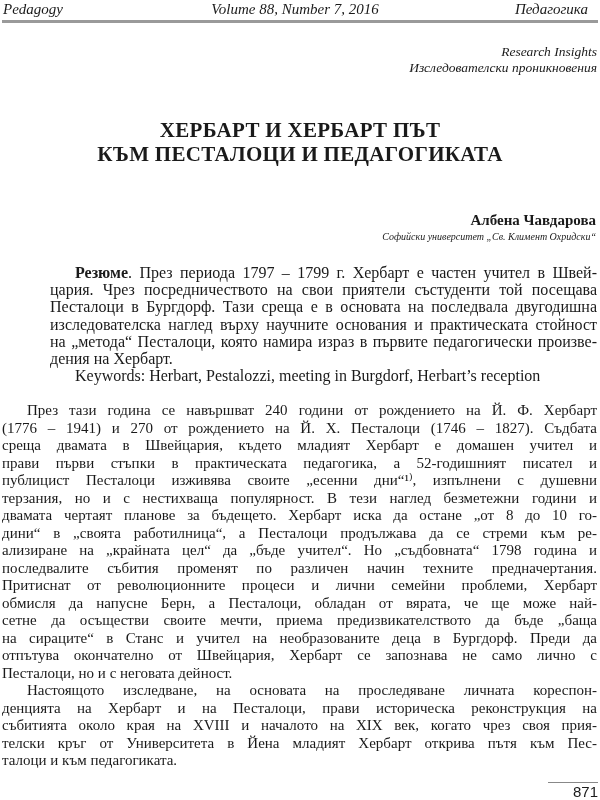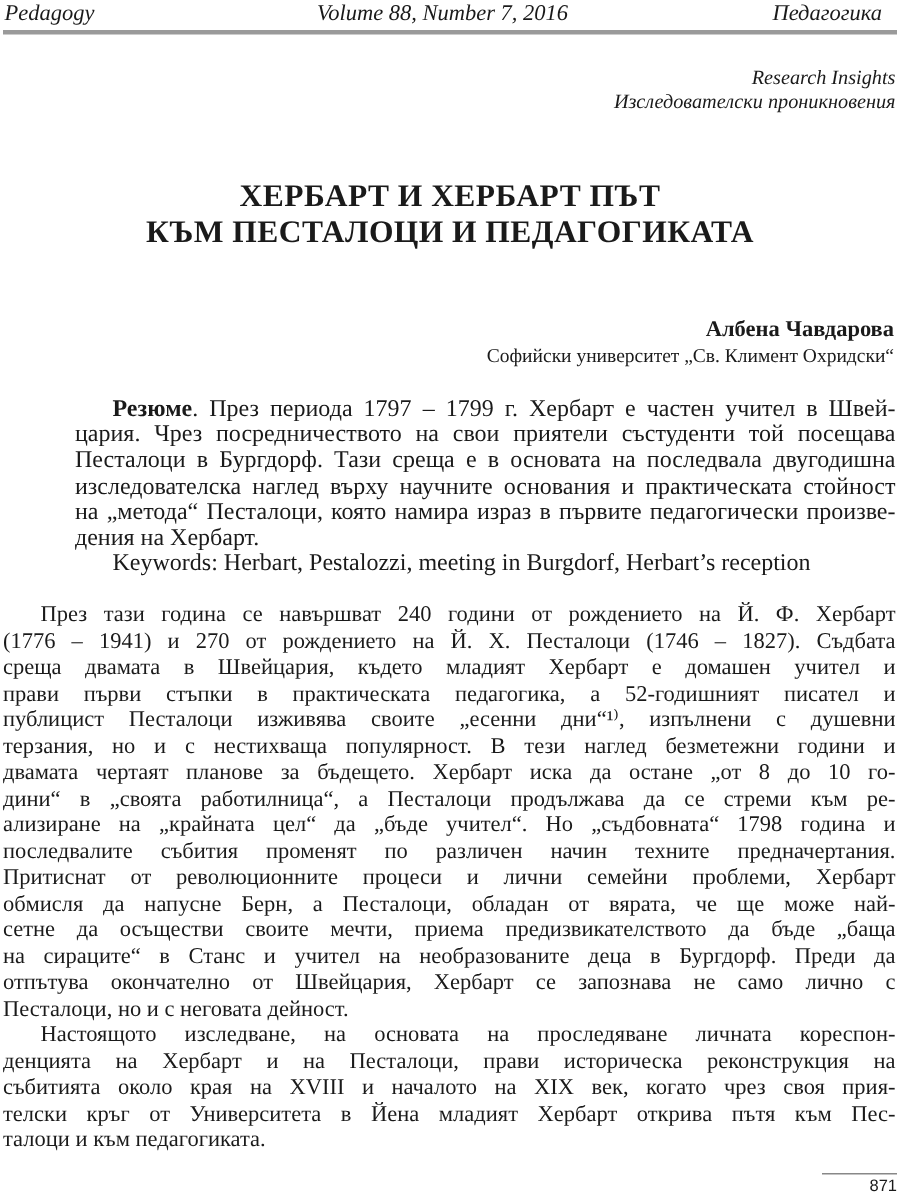--- a/index.html
+++ b/index.html
@@ -25,41 +25,41 @@
     .title {
       position: absolute; left: 0; right: 0; top: 118px; text-align: center;
       font-weight: bold; font-size: 21px; line-height 24px; line-height: 24px; letter-spacing: 0.3px;
     }
     .author {
       position: absolute; right: 4px; top: 212px; text-align: right;
       font-weight: bold; font-size: 15px; line-height: 17px;
     }
     .affil {
       position: absolute; right: 4px; top: 230px; 
-      font-size: 13px; line-height: 14px;
+      font-style: italic; font-size: 10px; line-height: 14px;
     }
     .abstract {
       position: absolute; left: 50px; right: 3px; top: 264px;
       font-size: 16px; line-height: 17.2px;
     }
     .body-text {
       position: absolute; left: 2px; right: 3px; top: 402px;
       font-size: 15px; line-height: 17.5px;
     }
     .ln { display: block; white-space: nowrap; text-align: justify; text-align-last: justify; }
     .ln.last { text-align-last: left; }
     .ind { padding-left: 25px; }
     .b { font-weight: bold; }
     .i { }
     .page-rule {
       position: absolute; right: 2px; top: 782px; width: 50px; height: 1px; background: #888;
     }
     .page-num {
       position: absolute; right: 2px; top: 785px; font-family: "Liberation Sans", sans-serif;
-      font-size: 11px; line-height: 13px;
+      font-size: 15px; line-height: 13px;
     }
   </style>
 </head>
 <body>
 
 <div class="header">
   <span class="l">Pedagogy</span>
   <span class="c">Volume 88, Number 7, 2016</span>
   <span class="r">Педагогика</span>
 </div>

